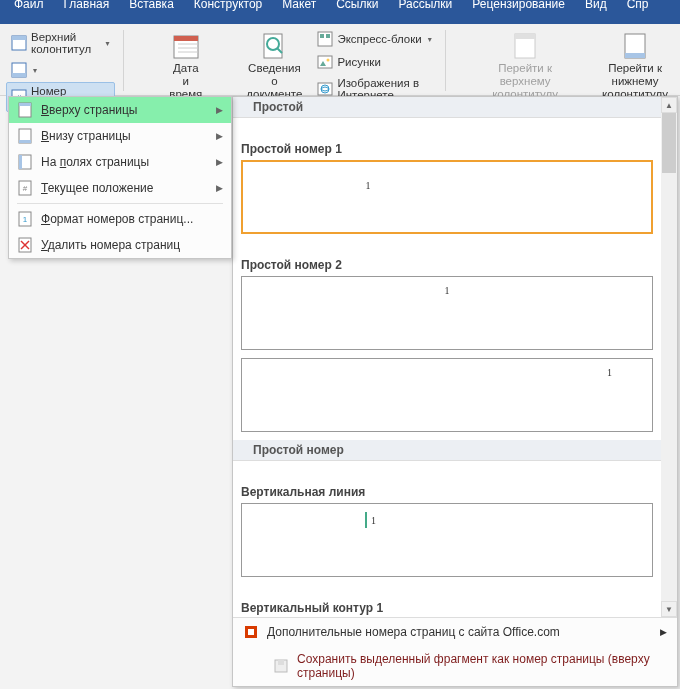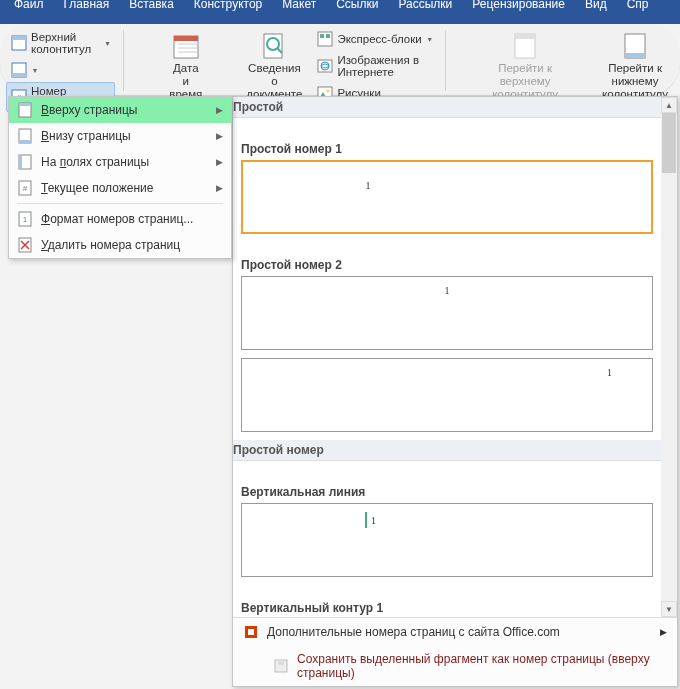--- a/index.html
+++ b/index.html
@@ -1,42 +1,42 @@
 <!DOCTYPE html>
 <html><head>
 <meta charset="utf-8">
 <style>
 * { margin: 0; padding: 0; box-sizing: border-box; font-family: 'Segoe UI', Tahoma, sans-serif; }
 body { width: 680px; height: 689px; background: #f3f3f3; overflow: hidden; font-size: 12px; color: #333; }
 
 .menubar { background: #2b579a; height: 24px; display: flex; align-items: center; padding: 0 4px; }
 .menubar-item { color: #fff; padding: 0 10px; height: 40px; line-height: 24px; cursor: pointer; font-size: 12px; }
 
-.ribbon { background: #f1f1f1; border-bottom: 1px solid #d4d4d4; display: flex; padding: 4px 6px 2px; gap: 4px; height: 72px; border-radius: 32px; }
+.ribbon { background: #f1f1f1; border-bottom: 1px solid #d4d4d4; display: flex; padding: 4px 6px 2px; gap: 4px; height: 72px; }
 .ribbon-group { display: flex; align-items: flex-start; }
 .ribbon-sep { width: 1px; background: #d4d4d4; margin: 2px 4px; }
 .btn-stack { display: flex; flex-direction: column; gap: 1px; }
 .btn-small { display: flex; align-items: center; gap: 4px; padding: 2px 4px; cursor: pointer; font-size: 11.5px; border-radius: 2px; border: 1px solid transparent; }
 .btn-small.active { background: #cde0f2; border: 1px solid #9ac0e6; }
 .btn-large { display: flex; flex-direction: column; align-items: center; padding: 2px 6px; cursor: pointer; font-size: 11.5px; text-align: center; line-height: 13px; margin-left: 32px; }
 .btn-large.disabled { color: #a0a0a0; }
 .icon { width: 16px; height: 16px; display: inline-flex; align-items: center; justify-content: center; flex-shrink: 0; }
 .icon-large { width: 32px; height: 32px; }
 .caret { font-size: 8px; color: #666; margin-left: 2px; }
 
 .submenu { position: absolute; left: 8px; top: 96px; width: 224px; background: #fcfcfc; border: 1px solid #c6c6c6; box-shadow: 2px 2px 5px rgba(0,0,0,0.2); z-index: 10; }
 .submenu-item { display: flex; align-items: center; gap: 8px; padding: 5px 8px; cursor: pointer; font-size: 12px; position: relative; }
 .submenu-item.highlighted { background: #86efac; }
 .submenu-item .arrow { position: absolute; right: 8px; font-size: 9px; color: #666; }
 .submenu-sep { height: 1px; background: #e0e0e0; margin: 2px 8px; }
 .accel { text-decoration: underline; }
 
 .gallery-panel { position: absolute; left: 232px; top: 96px; right: 2px; bottom: 2px; background: #fff; border: 1px solid #c6c6c6; box-shadow: 2px 2px 5px rgba(0,0,0,0.2); display: flex; flex-direction: column; }
 .gallery-scroll { flex: 1; overflow-y: auto; padding-right: 16px; position: relative; }
-.gallery-header { background: #eceff3; padding: 3px 0; font-weight: bold; font-size: 12px; color: #555; border-bottom: 1px solid #ddd; }
+.gallery-header { background: #eceff3; padding: 3px 20px; font-weight: bold; font-size: 12px; color: #555; border-bottom: 1px solid #ddd; }
 .gallery-item-title { padding: 4px 8px 2px; font-size: 12px; color: #444; font-weight: bold; margin-top: 20px; }
 .gallery-preview { margin: 2px 8px 8px; border: 1px solid #999; height: 74px; background: #fff; position: relative; }
 .gallery-preview.selected { border: 2px solid #f0a030; }
 .page-num { position: absolute; font-size: 10px; font-family: 'Times New Roman', serif; }
 .page-num.center { top: 8px; left: 50%; transform: translateX(-50%); }
 .page-num.right { top: 8px; right: 40px; }
 .page-num.vline { top: 8px; left: 30%; border-left: 2px solid #4a8; padding-left: 4px; height: 16px; display: flex; align-items: center; }
 .page-num.voutline { top: 14px; left: 40px; border-bottom: 2px solid #333; border-top: 2px solid #333; padding: 0 6px; font-weight: bold; }
 
 .scrollbar-fake { position: absolute; right: 0; top: 0; bottom: 0; width: 16px; background: #f0f0f0; }
@@ -138,35 +138,35 @@
               <rect x="9" y="3" width="4" height="4" fill="#6a9"></rect>
             </svg>
           </span>
         <span>Экспресс-блоки</span>
         <span class="caret">▾</span>
       </div>
       <div class="btn-small">
         <span class="icon">
             <svg width="16" height="16">
               <rect x="1" y="2" width="14" height="12" fill="#fff" stroke="#888"></rect>
+              <polygon points="3,12 6,7 9,12" fill="#6a9"></polygon>
+              <circle cx="11" cy="6" r="1.5" fill="#fc5"></circle>
+            </svg>
+          </span>
+        <span>Рисунки</span>
+      </div>
+      <div class="btn-small">
+        <span class="icon">
+            <svg width="16" height="16">
+              <rect x="1" y="2" width="14" height="12" fill="#fff" stroke="#888"></rect>
               <circle cx="8" cy="8" r="4" fill="none" stroke="#39c"></circle>
               <path d="M4 8 Q8 4 12 8 Q8 12 4 8" fill="none" stroke="#39c"></path>
             </svg>
           </span>
         <span>Изображения в Интернете</span>
-      </div>
-      <div class="btn-small">
-        <span class="icon">
-            <svg width="16" height="16">
-              <rect x="1" y="2" width="14" height="12" fill="#fff" stroke="#888"></rect>
-              <polygon points="3,12 6,7 9,12" fill="#6a9"></polygon>
-              <circle cx="11" cy="6" r="1.5" fill="#fc5"></circle>
-            </svg>
-          </span>
-        <span>Рисунки</span>
       </div>
     </div>
   </div>
   <div class="ribbon-sep"></div>
   <div class="ribbon-group">
     <div class="btn-large disabled">
       <span class="icon icon-large">
           <svg width="32" height="32">
             <rect x="6" y="4" width="20" height="24" fill="#fff" stroke="#ccc"></rect>
             <rect x="6" y="4" width="20" height="5" fill="#e0e0e0"></rect>

